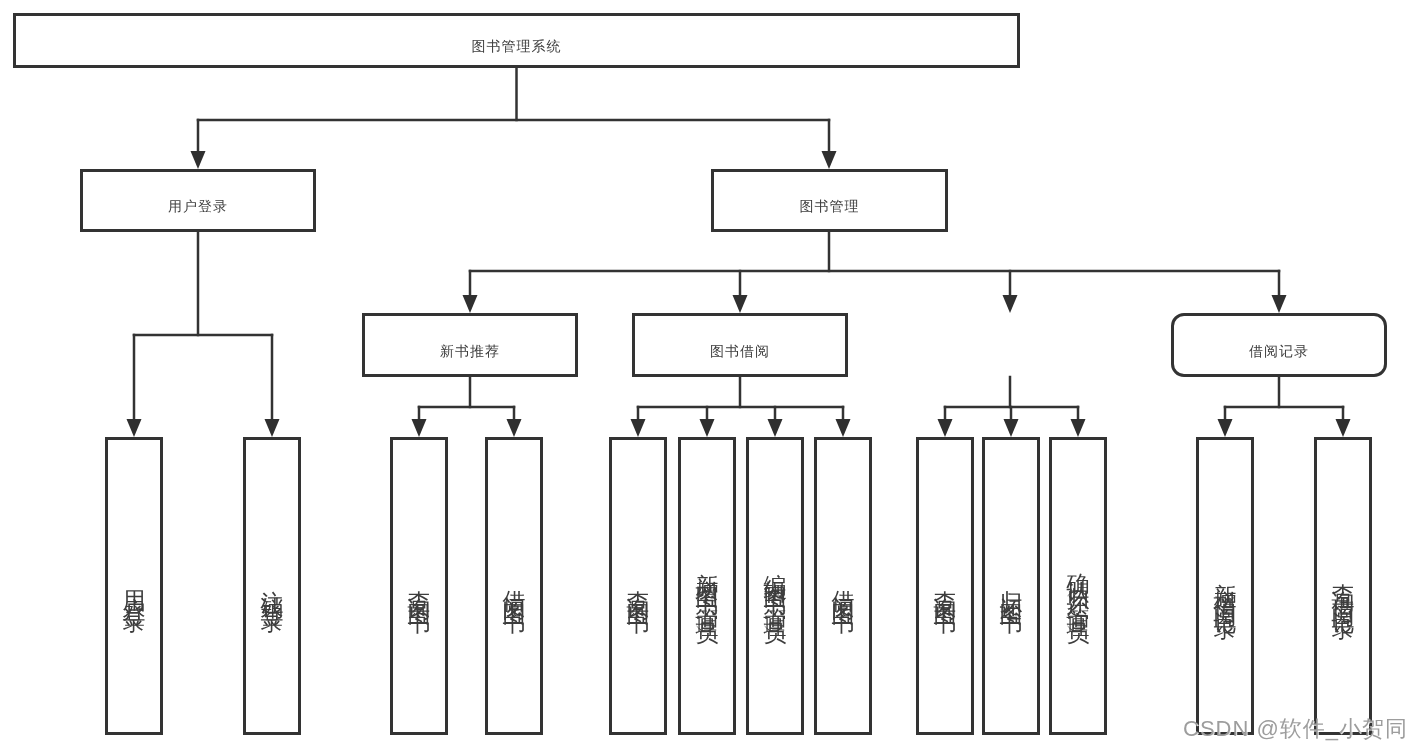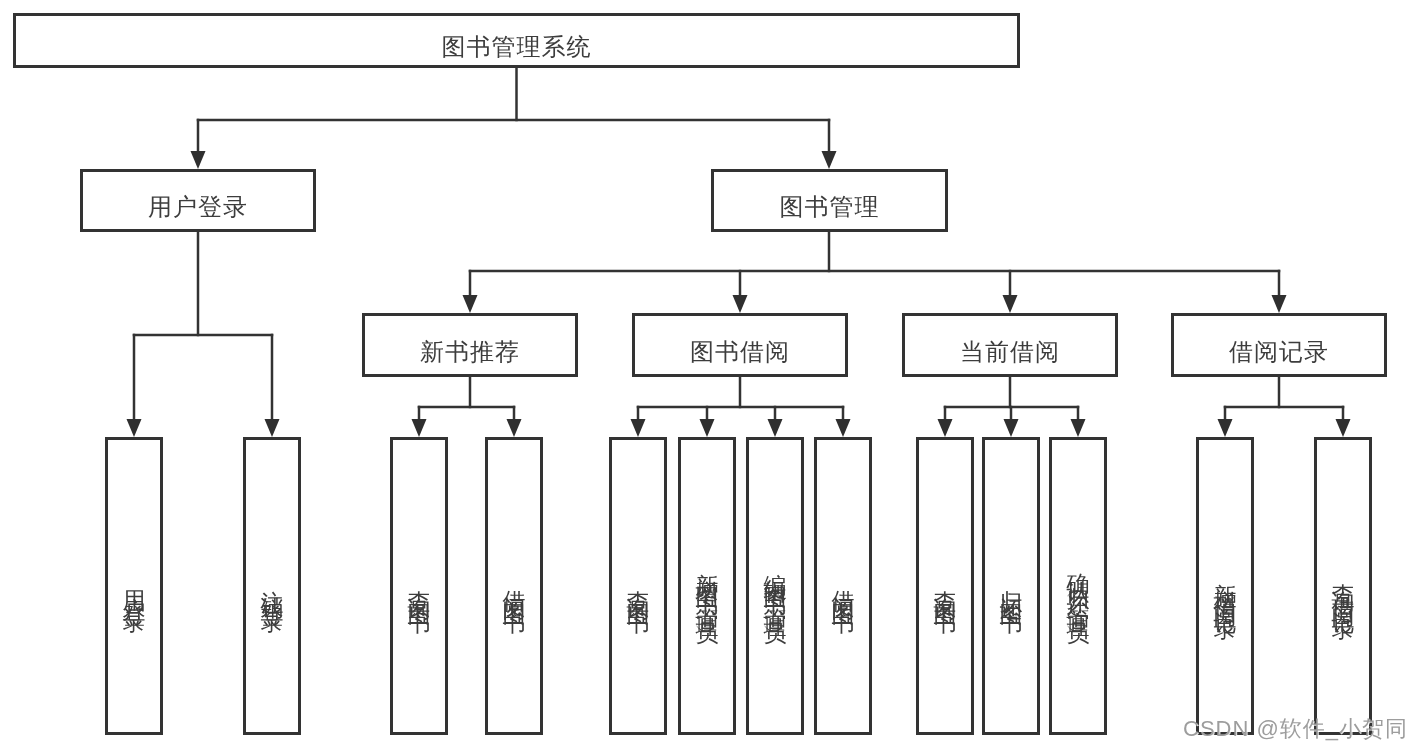--- a/index.html
+++ b/index.html
@@ -25,41 +25,41 @@
     z-index: 2;
     background: #ffffff;
     border: 3px solid #333333;
     box-sizing: border-box;
     display: flex;
     align-items: center;
     justify-content: center;
     color: #3d3d3d;
   }
   .hlabel {
-    font-size: 24px;
+    font-size: 14px;
     letter-spacing: 1px;
     white-space: nowrap;
     margin-top: 13px;
   }
   .leaf .vlabel {
     writing-mode: vertical-rl;
     text-orientation: mixed;
     font-size: 23px;
     letter-spacing: 7px;
     line-height: 1;
     white-space: nowrap;
   }
   
   .n-root   { left: 13px;   top: 13px;  width: 1007px; height: 55px; }
   .n-login  { left: 80px;   top: 169px; width: 236px;  height: 63px; }
   .n-mgmt   { left: 711px;  top: 169px; width: 237px;  height: 63px; }
   .n-l3-0   { left: 362px;  top: 313px; width: 216px;  height: 64px; }
   .n-l3-1   { left: 632px;  top: 313px; width: 216px;  height: 64px; }
   .n-l3-2   { left: 902px;  top: 313px; width: 216px;  height: 64px; }
-  .n-l3-3   { left: 1171px; top: 313px; width: 216px;  height: 64px; }
+  .n-l3-3   { left: 1171px; top: 313px; width: 216px;  height: 64px; border-radius: 13px; }
   .leaf     { top: 437px; width: 58px; height: 298px; }
   .lf-0  { left: 105px; }
   .lf-1  { left: 243px; }
   .lf-2  { left: 390px; }
   .lf-3  { left: 485px; }
   .lf-4  { left: 609px; }
   .lf-5  { left: 678px; }
   .lf-6  { left: 746px; }
   .lf-7  { left: 814px; }
   .lf-8  { left: 916px; }
@@ -167,23 +167,20 @@
   <div class="box n-mgmt">
     <span class="hlabel">图书管理</span>
   </div>
 
   <div class="box n-l3-1">
     <span class="hlabel">图书借阅</span>
   </div>
   <div class="box n-l3-0">
     <span class="hlabel">新书推荐</span>
   </div>
-  <div class="box n-l3-2">
-    <span class="hlabel">当前借阅</span>
-  </div>
   <div class="box n-l3-3">
     <span class="hlabel">借阅记录</span>
   </div>
 
   <div class="box leaf lf-0">
     <span class="vlabel">用户登录</span>
   </div>
   <div class="box leaf lf-1">
     <span class="vlabel">注销登录</span>
   </div>

